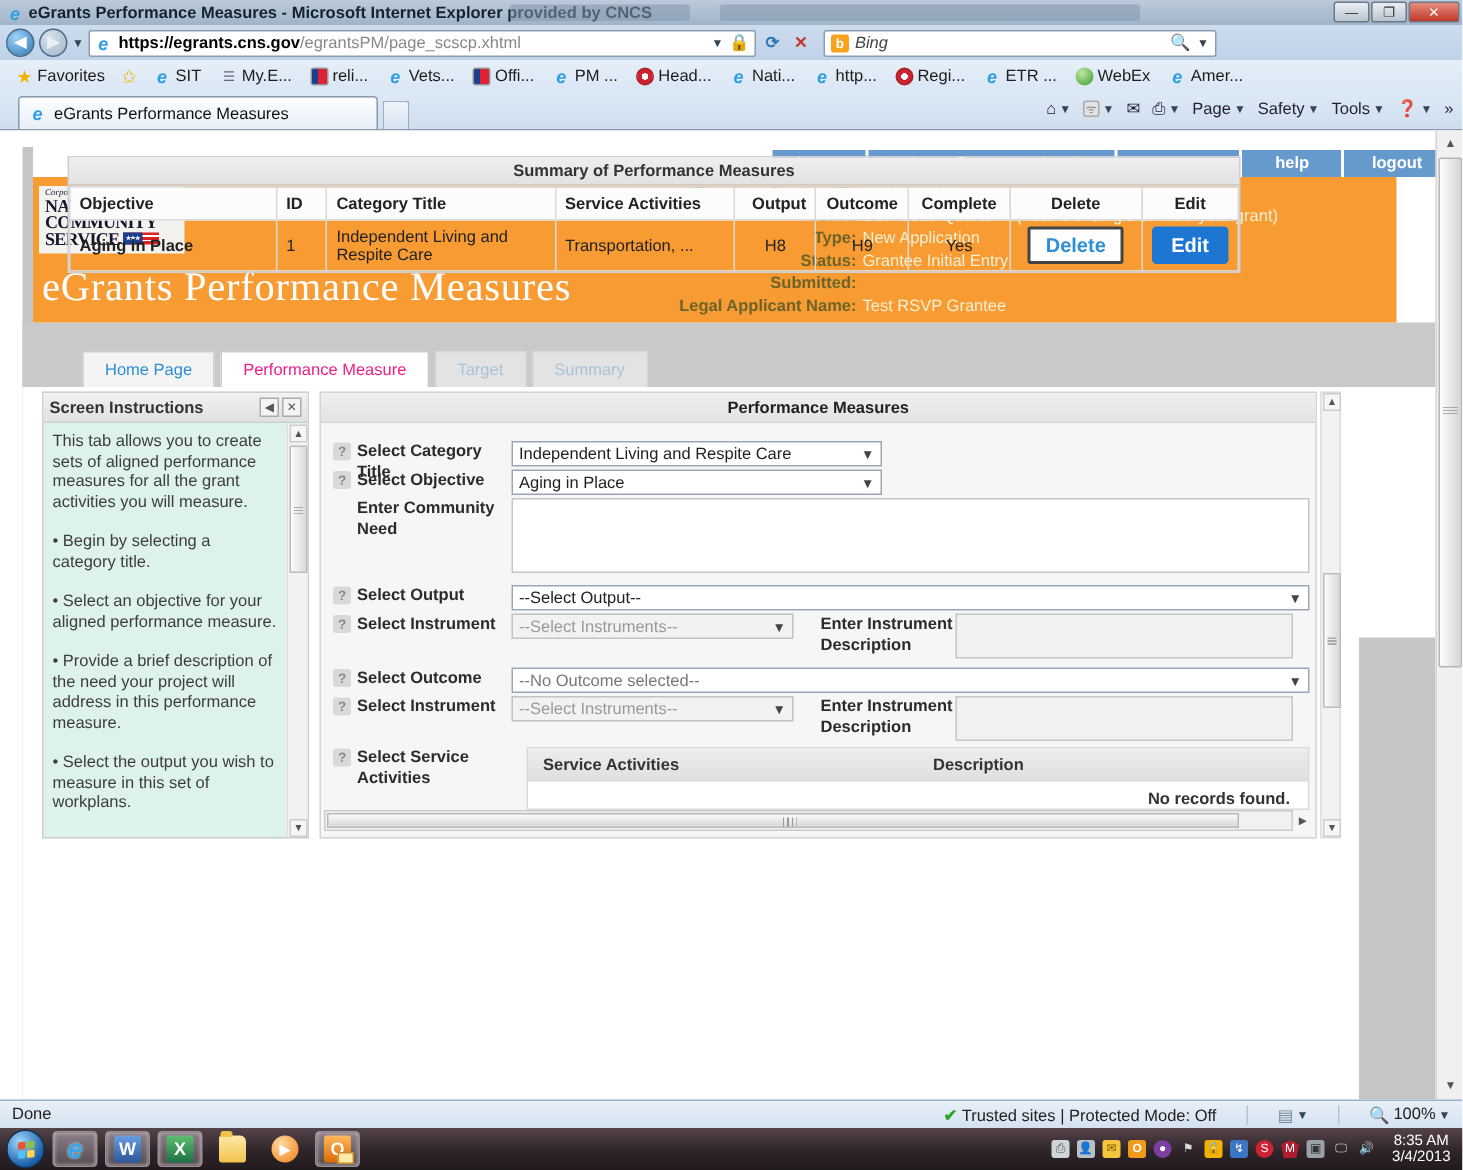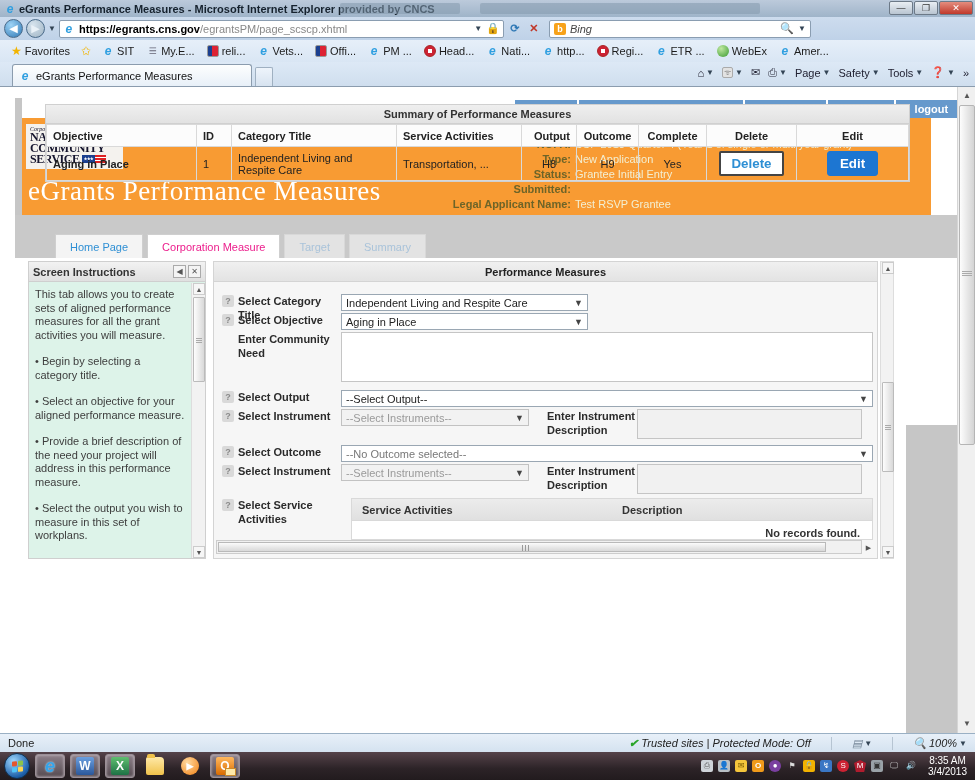--- a/index.html
+++ b/index.html
@@ -86,21 +86,21 @@
   .gtabs { left:22px; top:145px; width:909px; height:26px; display:flex; align-items:flex-end; gap:4px; padding-left:33px; }
   .gtab { height:24px; padding:0 14px; line-height:24px; font-weight:normal; border:1px solid #cfcfcf; border-bottom:none; background:#ececec; }
   .gtab.t-link { background:#f4f4f4; color:#2e8fd4; }
   .gtab.t-active { background:#ffffff; color:#ec1e8c; }
   .gtab.t-off { background:#e3e3e3; color:#a9c3da; border-color:#d8d8d8; }
 
   
   .contentpanel { left:15px; top:171px; width:942px; height:475px; background:#fff; }
 
   
-  .sumwrap { position:absolute; left:45px; top:17px; width:865px; border:1px solid #d0d0d0; }
+  .sumwrap { position:absolute; left:45px; top:17px; width:782px; border:1px solid #d0d0d0; }
   .sumtitle { background:linear-gradient(#efefef,#e2e2e2); text-align:center; font-weight:bold; color:#333; height:19px; line-height:19px; border-bottom:1px solid #d0d0d0; }
   table.sum { border-collapse:collapse; width:100%; }
   table.sum th, table.sum td { border:1px solid #d9d9d9; padding:4px 6px; text-align:left; vertical-align:middle; color:#222; }
   table.sum th { font-weight:bold; background:#fcfcfc; height:22px; }
   table.sum td { height:30px; }
   .c-center { text-align:center !important; }
   .btn-delete { background:#fff; border:2px solid #444; color:#2e8fd4; font-weight:bold; padding:3px 10px; border-radius:2px; }
   .btn-edit { background:#1d76d2; border:1px solid #1d76d2; color:#fff; font-weight:bold; padding:4px 12px; border-radius:3px; }
 
   
@@ -137,21 +137,21 @@
   .hsb .ar { position:absolute; right:-13px; top:1px; width:11px; height:11px; font-size:7px; line-height:11px; color:#555; text-align:center; }
 
   
   .pagesb { left:957px; top:0px; width:18px; height:646px; background:#f0f0f0; border-left:1px solid #d5d5d5; }
   .pagesb .ar { position:absolute; left:1px; width:16px; height:16px; text-align:center; font-size:8px; line-height:16px; color:#555; }
   .pagesb .thumb { position:absolute; left:1px; width:16px; background:linear-gradient(90deg,#fdfdfd,#d4d4d4); border:1px solid #b5b5b5; border-radius:2px; }
 
   
   .statusbar { left:0; top:733px; width:975px; height:19px; background:linear-gradient(#e8f0f9,#d4e2f0); border-top:1px solid #9ab0c4;
     display:flex; align-items:center; padding:0 8px; color:#222; }
-  .st-right { margin-left:auto; display:flex; align-items:center; gap:20px;font-style:italic; }
+  .st-right { margin-left:auto; display:flex; align-items:center; gap:20px; }
   .chk { color:#2aa52a; font-weight:bold; }
   .sep { width:1px; height:13px; background:#b6c4d2; }
 
   
   .taskbar { left:0; top:752px; width:975px; height:28px;
     background:linear-gradient(#55434a,#2c2327 60%, #221b1e); display:flex; align-items:center; padding:0 4px; gap:5px; }
   .orb { width:26px; height:26px; border-radius:50%; background:radial-gradient(circle at 35% 30%, #9fd8ff, #1d5fa8 70%, #123c6e); border:1px solid #10304f;
     display:flex; align-items:center; justify-content:center; }
   .winflag { width:11px; height:11px; display:grid; grid-template-columns:5px 5px; grid-template-rows:5px 5px; gap:1px; transform:skewY(-6deg); }
   .winflag i { border-radius:1px; }
@@ -356,21 +356,21 @@
         </div>
       <div class="orow">
           <span class="olabel">Legal Applicant Name:</span>
           <span class="ovalue">Test RSVP Grantee</span>
         </div>
     </div>
   </div>
 
   <div class="abs gtabs">
     <span class="gtab t-link">Home Page</span>
-    <span class="gtab t-active">Corporation Measure</span>
+    <span class="gtab t-active">Performance Measure</span>
     <span class="gtab t-off">Target</span>
     <span class="gtab t-off">Summary</span>
   </div>
 
   <div class="sumwrap">
     <div class="sumtitle">Summary of Performance Measures</div>
     <table class="sum">
       <tbody>
           <tr>
         <th style="width:150px;">Objective</th>

